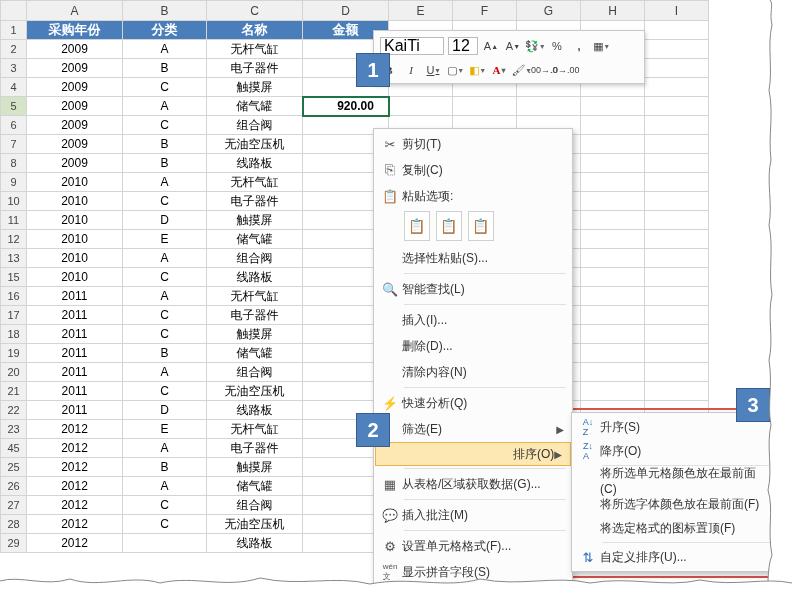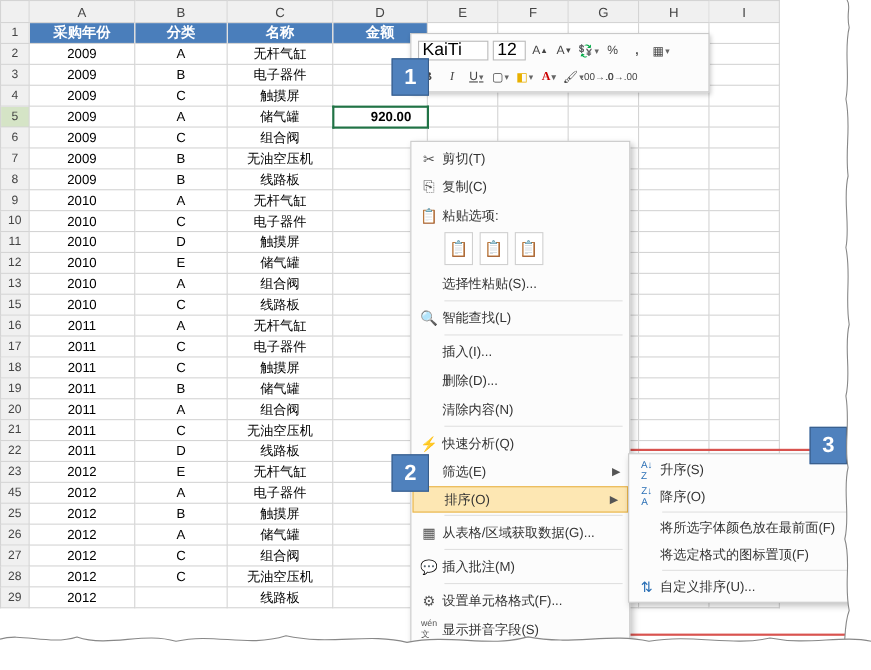--- a/index.html
+++ b/index.html
@@ -90,21 +90,21 @@
     z-index: 5;
   }
   .ctx-item {
     display:flex; align-items:center;
     height: 26px;
     padding: 0 8px 0 4px;
     cursor: default;
     color: #333;
     position: relative;
   }
-  .ctx-item.hover { background: #fde7b3; border:1px solid #e8b44a; height:24px; margin:0 1px; }
+  .ctx-item.hover { background: #fde7b3; border:1px solid #e8b44a; height:24px; margin:0 1px;text-align:right; }
   .ctx-sep { height:1px; background:#e0e0e0; margin:2px 6px 2px 30px; }
   .ctx-icon { width:24px; display:inline-flex; align-items:center; justify-content:center; color:#555; font-size:13px; }
   .ctx-label { flex:1; font-size:12px; }
   .ctx-arrow { font-size:10px; color:#555; }
   .paste-icons { display:flex; gap:6px; padding:2px 0 4px 30px; }
   .paste-ico { width:26px; height:30px; border:1px solid #d0d0d0; background:#fff; display:flex; align-items:center; justify-content:center; font-size:14px; color:#b58a3d; cursor:pointer; }
 
   .sub-menu {
     position: absolute;
     left: 571px; top: 412px;
@@ -630,20 +630,24 @@
       <span class="ctx-icon" style="font-size:9px;color:#2a6fb5">A↓<br>Z</span>
       <span class="ctx-label">升序(S)</span>
     </div>
   <div class="ctx-item">
       <span class="ctx-icon" style="font-size:9px;color:#2a6fb5">Z↓<br>A</span>
       <span class="ctx-label">降序(O)</span>
     </div>
   <div class="ctx-sep"></div>
   <div class="ctx-item">
       <span class="ctx-icon"></span>
+      <span class="ctx-label">将所选单元格颜色放在最前面(C)</span>
+    </div>
+  <div class="ctx-item">
+      <span class="ctx-icon"></span>
       <span class="ctx-label">将所选字体颜色放在最前面(F)</span>
     </div>
   <div class="ctx-item">
       <span class="ctx-icon"></span>
       <span class="ctx-label">将选定格式的图标置顶(F)</span>
     </div>
   <div class="ctx-sep"></div>
   <div class="ctx-item">
       <span class="ctx-icon" style="color:#2a6fb5">⇅</span>
       <span class="ctx-label">自定义排序(U)...</span>

